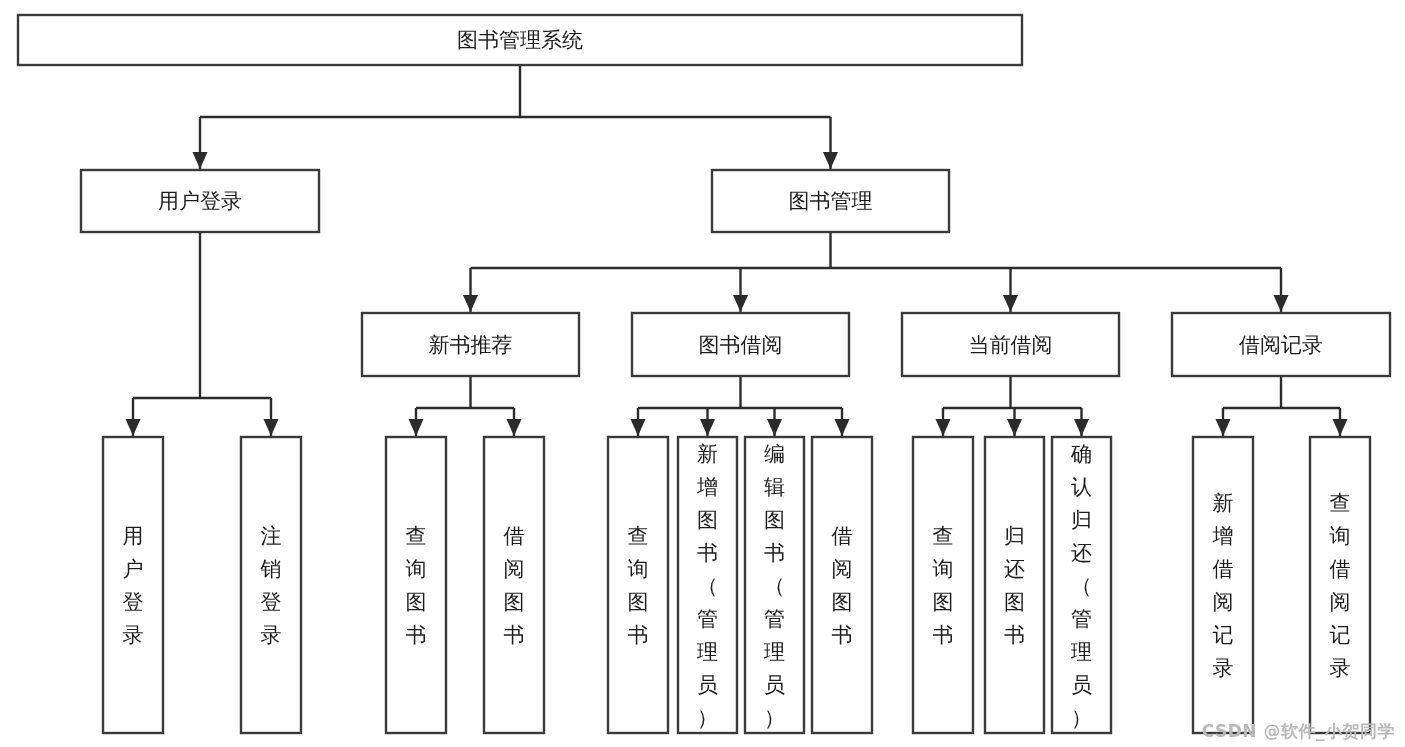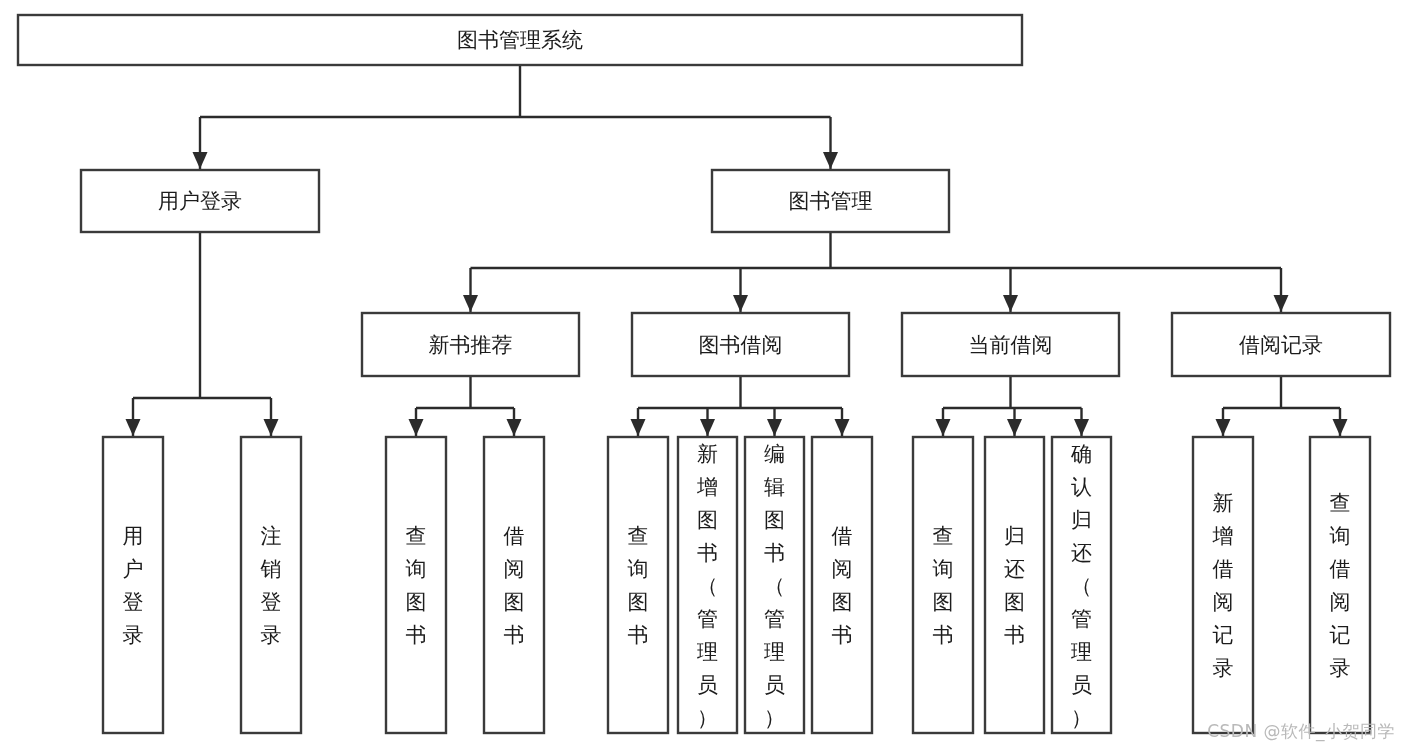--- a/index.html
+++ b/index.html
@@ -60,20 +60,21 @@
   .watermark {
     position: absolute;
     right: 10px;
     bottom: 4px;
     font-family: "DejaVu Sans", "Liberation Sans", sans-serif;
     font-size: 17px;
     color: #b9b9b9;
     letter-spacing: 0.5px;
     white-space: nowrap;
     user-select: none;
+    font-weight: bold;
   }
 </style>
 </head>
 <body>
 
 <div id="diagram-root">
   <svg id="tree-svg" viewBox="0 0 1405 747" xmlns="http://www.w3.org/2000/svg">
     <defs></defs>
     <g id="connectors-layer">
         <g>

